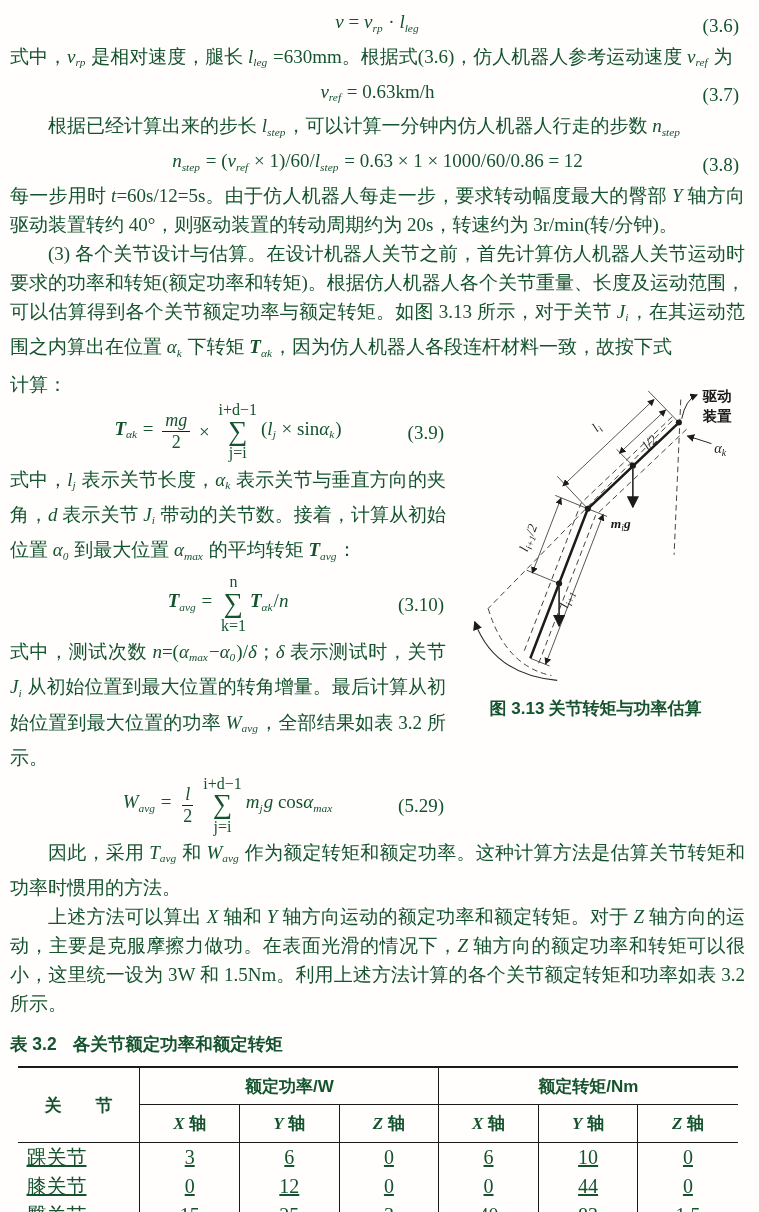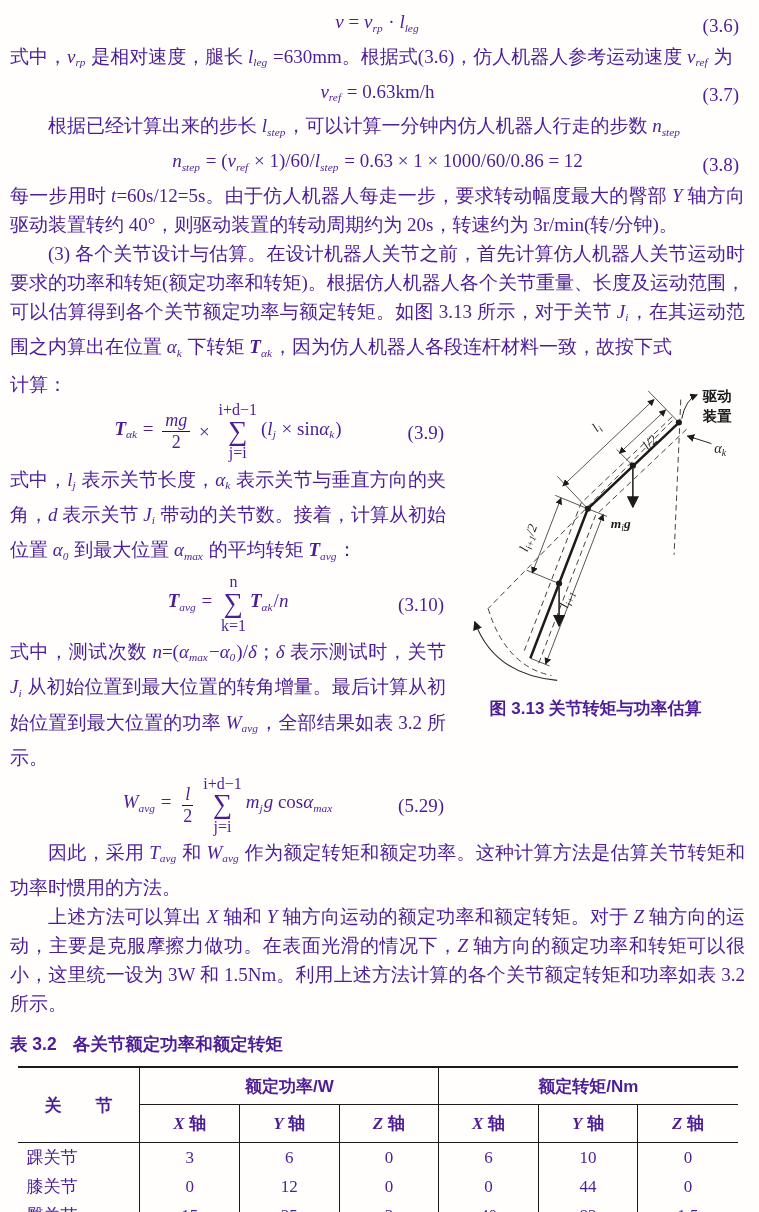--- a/index.html
+++ b/index.html
@@ -1,18 +1,18 @@
 <!DOCTYPE html>
 <html><head>
 <meta charset="utf-8">
 <style>
   html,body{margin:0;padding:0;background:#ffffff;}
   .page{
     width:759px;height:1212px;overflow:hidden;box-sizing:border-box;
-    background:#fffefd;color:#4c1d95;
+    background:#fffefd;color:#14532d;
     padding:8px 14px 0 10px;
     font-family:"Liberation Serif","DejaVu Serif",serif;
     font-size:19px;line-height:29px;
   }
   .para{margin:0;text-align:justify;}
   .indent{text-indent:2em;}
   .seg-t{}
   .seg-i{font-style:italic;}
   .seg-bi{font-style:italic;font-weight:bold;}
   .seg-sub{font-style:italic;font-size:0.60em;vertical-align:-0.30em;margin-right:1px;}
@@ -45,21 +45,21 @@
       border-top:2.6px solid #1a1a1a;border-bottom:2.6px solid #1a1a1a;
       font-size:17px;}
   .ratings th{font-weight:bold;font-family:"Liberation Sans","DejaVu Sans",sans-serif;}
   .ratings thead th{border-bottom:1px solid #1a1a1a;}
   .ratings th,.ratings td{border-left:1px solid #1a1a1a;text-align:center;padding:0;}
   .ratings tr:first-child th:first-child,
   .ratings tbody td:first-child{border-left:none;}
   .ratings .joint-head{width:17%;}
   .ratings th[data-name="axis-header"]{width:13.83%;height:37px;}
   .ratings thead tr:first-child th{height:36px;}
-  .ratings tbody td{height:27.5px;font-size:17px;}
+  .ratings tbody td{height:27.5px;font-size:20px;text-decoration:underline;}
   .ratings td.joint-cell{text-align:left;padding-left:9px;}
   .ax-letter{font-style:italic;font-family:"Liberation Serif","DejaVu Serif",serif;}
   
   .figsvg .chain{stroke:#1b1b1b;stroke-width:2.6;fill:none;}
   .figsvg .jdot{fill:#1b1b1b;}
   .figsvg .dim,.figsvg .ext{stroke:#3a3a3a;stroke-width:0.9;fill:none;}
   .figsvg .dash{stroke:#3a3a3a;stroke-width:1;fill:none;stroke-dasharray:6 4;}
   .figsvg .grav{stroke:#1b1b1b;stroke-width:1.6;fill:none;}
   .figsvg .rot{stroke:#2a2a2a;stroke-width:1.2;fill:none;}
   .figsvg .lead{stroke:#1b1b1b;stroke-width:1;fill:none;}

